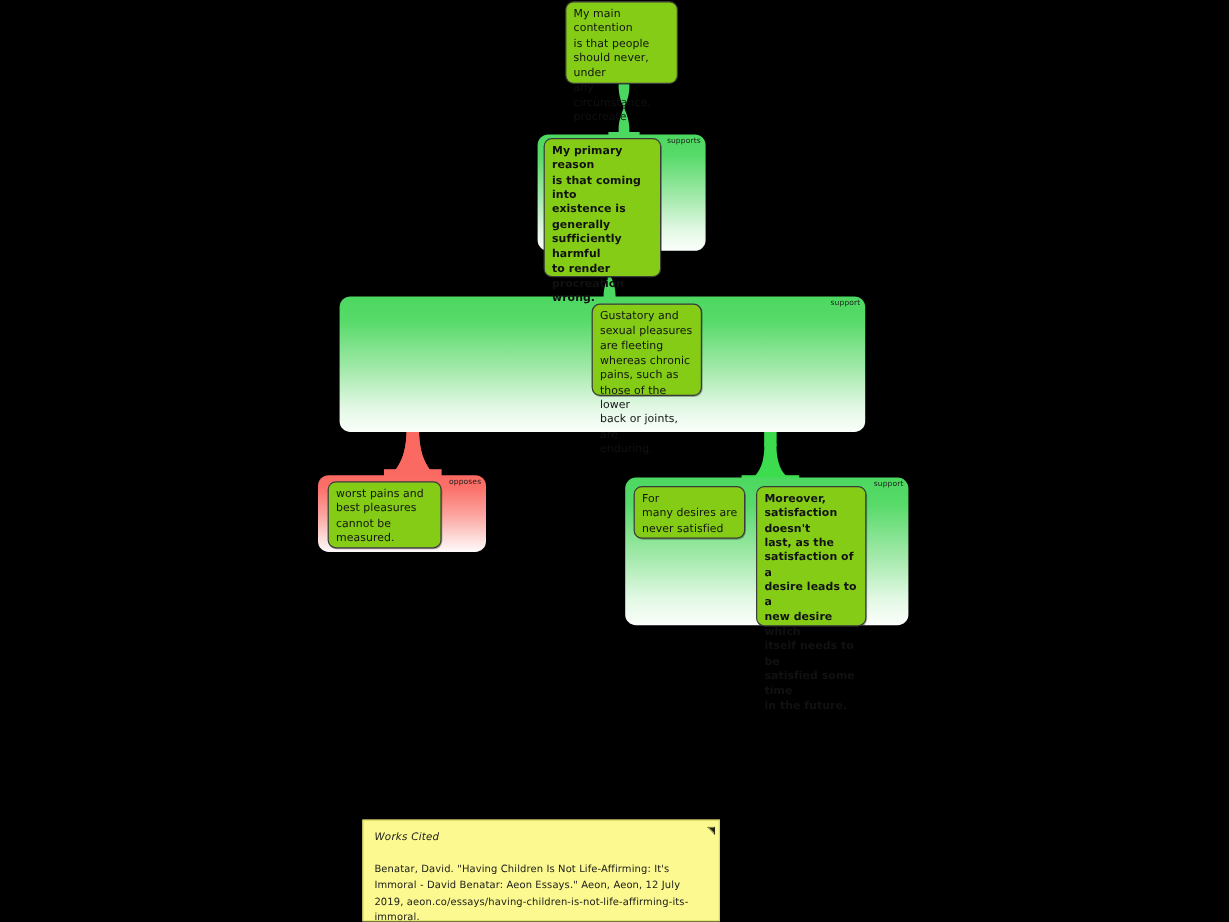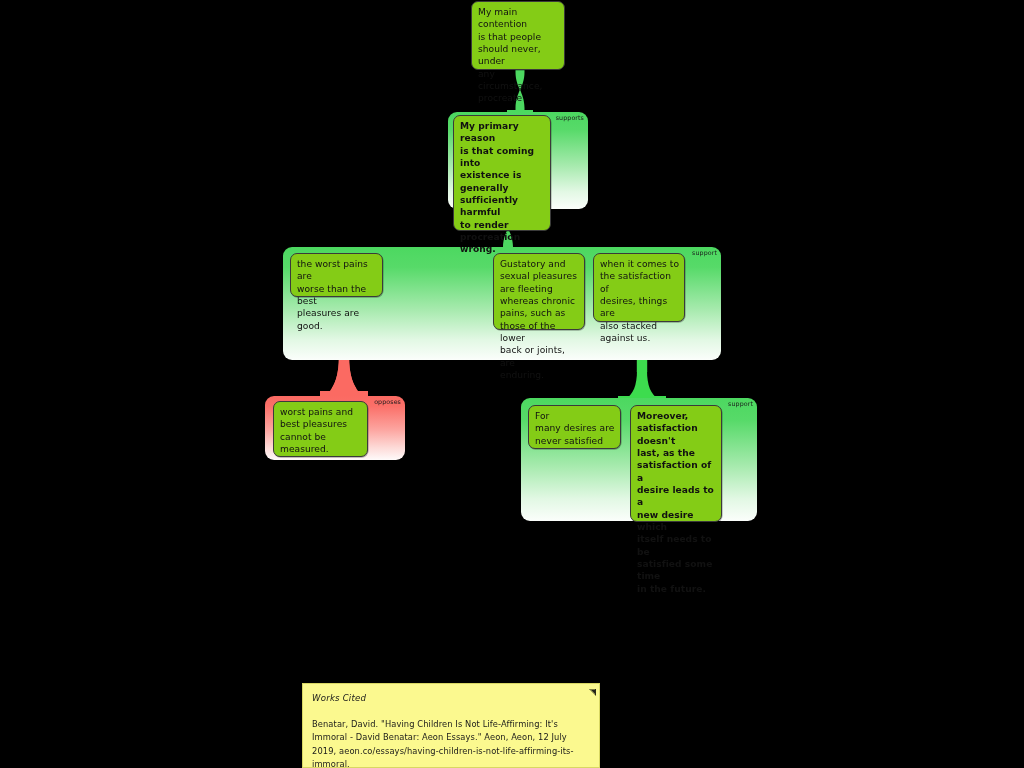--- a/index.html
+++ b/index.html
@@ -142,39 +142,31 @@
     <svg width="36" height="48" viewBox="0 0 36 48">
       <path d="M13,0 L23,0 L23,6 C23,14 20.2,20 18.4,24 C20.2,28 23,34 23,42 L23,48 L13,48 L13,42 C13,34 15.8,28 17.6,24 C15.8,20 13,14 13,6 Z" fill="#4cd860"></path>
       <path d="M4,43 L32,43 L32,48 L4,48 Z" fill="#4cd860"></path>
     </svg>
   </div>
 
   <div class="relbox abs support" style="left:283px; top:247px; width:438px; height:113px;">
     <span class="rellabel">support</span>
   </div>
 
-  <div class="card abs" style="left:290px; top:253px; width:93px; height:44px;">the worst pains are
-worse than the best
-pleasures are good.</div>
 
 
   <div class="card abs" style="left:493px; top:253px; width:92px; height:77px;">Gustatory and
 sexual pleasures
 are fleeting
 whereas chronic
 pains, such as
 those of the lower
 back or joints, are
 enduring.</div>
 
-  <div class="card abs" style="left:593px; top:253px; width:92px; height:69px;">when it comes to
-the satisfaction of
-desires, things are
-also stacked
-against us.</div>
 
   <div class="conn abs" style="left:316px; top:298px; width:56px; height:100px;">
     <svg width="56" height="100" viewBox="0 0 56 100">
       <path d="M17,0 L28,0 L28,3 L22.8,3 L22.8,60 C22.8,74 20,84 16,90 L16,95 L40,95 L40,90 C36,84 33.2,74 33.2,60 L33.2,3 L28,3 L28,0 Z" fill="#fb6a62"></path>
       <rect x="22.6" y="2" width="10.8" height="58" fill="#fb6a62"></rect>
       <path d="M23,58 C23,76 19,88 12,95 L44,95 C37,88 33,76 33,58 Z" fill="#fb6a62"></path>
       <rect x="4" y="93" width="48" height="6" fill="#fb6a62"></rect>
     </svg>
   </div>
 

